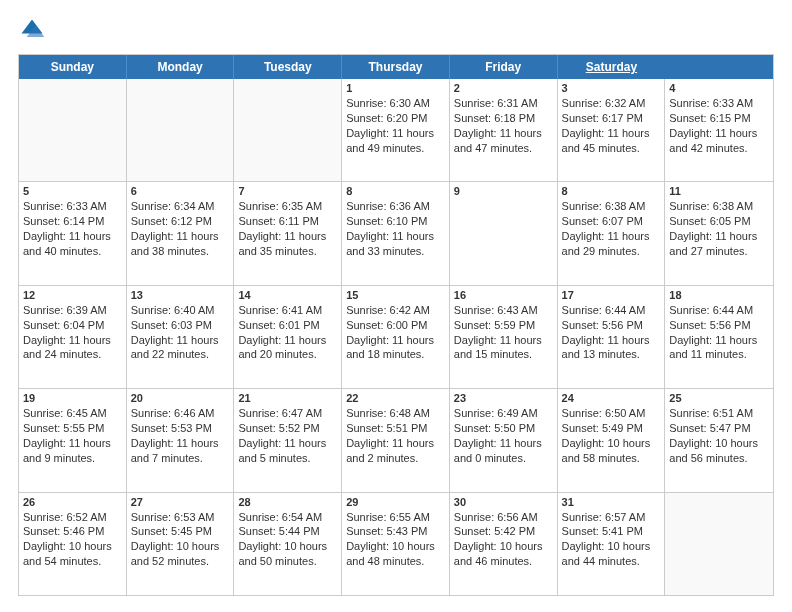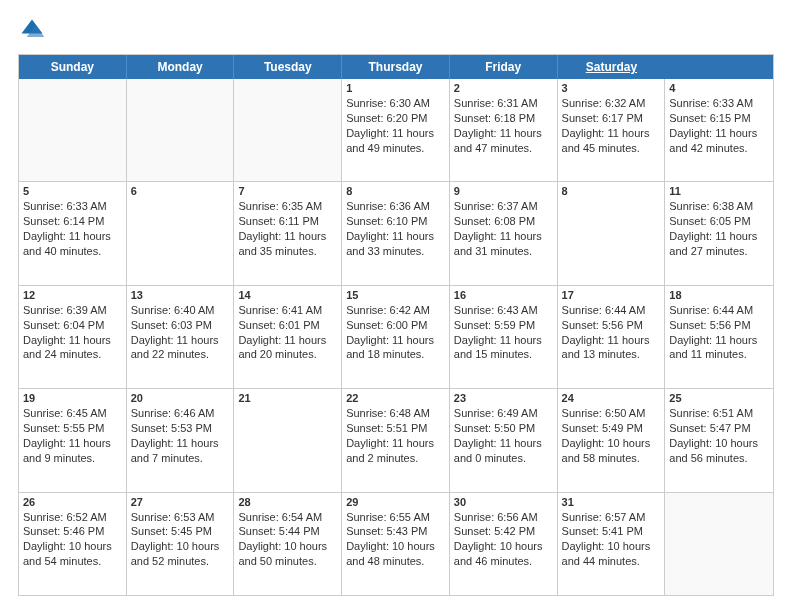--- a/index.html
+++ b/index.html
@@ -173,44 +173,48 @@
         <div class="calendar-row">
           <div class="day-cell">
             <div class="day-number">5</div>
             <div class="day-info">Sunrise: 6:33 AM
 Sunset: 6:14 PM
 Daylight: 11 hours
 and 40 minutes.</div>
           </div>
           <div class="day-cell">
             <div class="day-number">6</div>
+            <div class="day-info">Sunrise: 6:34 AM
+Sunset: 6:12 PM
+Daylight: 11 hours
+and 38 minutes.</div>
           </div>
           <div class="day-cell">
             <div class="day-number">7</div>
             <div class="day-info">Sunrise: 6:35 AM
 Sunset: 6:11 PM
 Daylight: 11 hours
 and 35 minutes.</div>
           </div>
           <div class="day-cell">
             <div class="day-number">8</div>
             <div class="day-info">Sunrise: 6:36 AM
 Sunset: 6:10 PM
 Daylight: 11 hours
 and 33 minutes.</div>
           </div>
           <div class="day-cell">
             <div class="day-number">9</div>
-            <div class="day-info">Sunrise: 6:37 AM
-Sunset: 6:08 PM
-Daylight: 11 hours
-and 31 minutes.</div>
           </div>
           <div class="day-cell">
             <div class="day-number">8</div>
+            <div class="day-info">Sunrise: 6:38 AM
+Sunset: 6:07 PM
+Daylight: 11 hours
+and 29 minutes.</div>
           </div>
           <div class="day-cell">
             <div class="day-number">11</div>
             <div class="day-info">Sunrise: 6:38 AM
 Sunset: 6:05 PM
 Daylight: 11 hours
 and 27 minutes.</div>
           </div>
         </div>
         <div class="calendar-row">
@@ -274,20 +278,24 @@
           </div>
           <div class="day-cell">
             <div class="day-number">20</div>
             <div class="day-info">Sunrise: 6:46 AM
 Sunset: 5:53 PM
 Daylight: 11 hours
 and 7 minutes.</div>
           </div>
           <div class="day-cell">
             <div class="day-number">21</div>
+            <div class="day-info">Sunrise: 6:47 AM
+Sunset: 5:52 PM
+Daylight: 11 hours
+and 5 minutes.</div>
           </div>
           <div class="day-cell">
             <div class="day-number">22</div>
             <div class="day-info">Sunrise: 6:48 AM
 Sunset: 5:51 PM
 Daylight: 11 hours
 and 2 minutes.</div>
           </div>
           <div class="day-cell">
             <div class="day-number">23</div>

